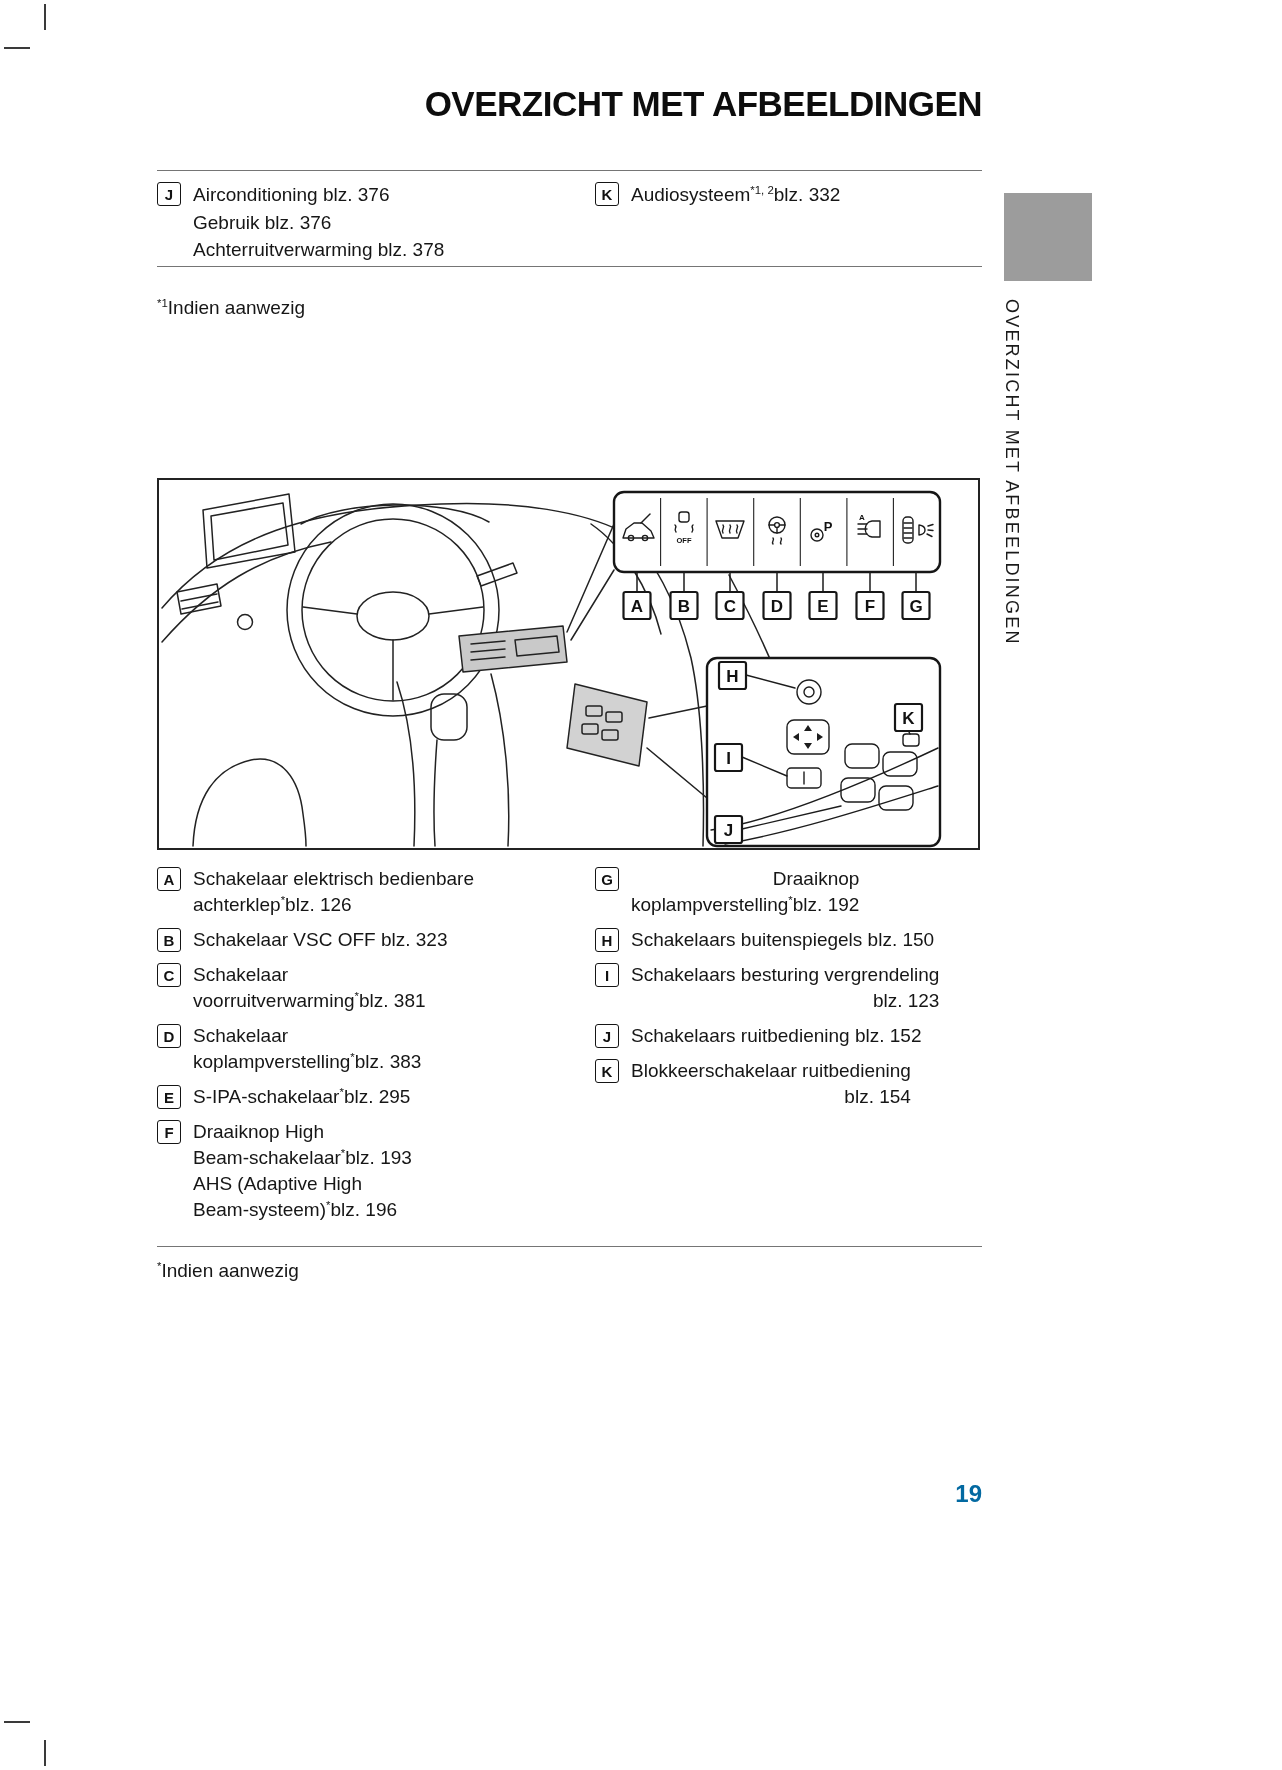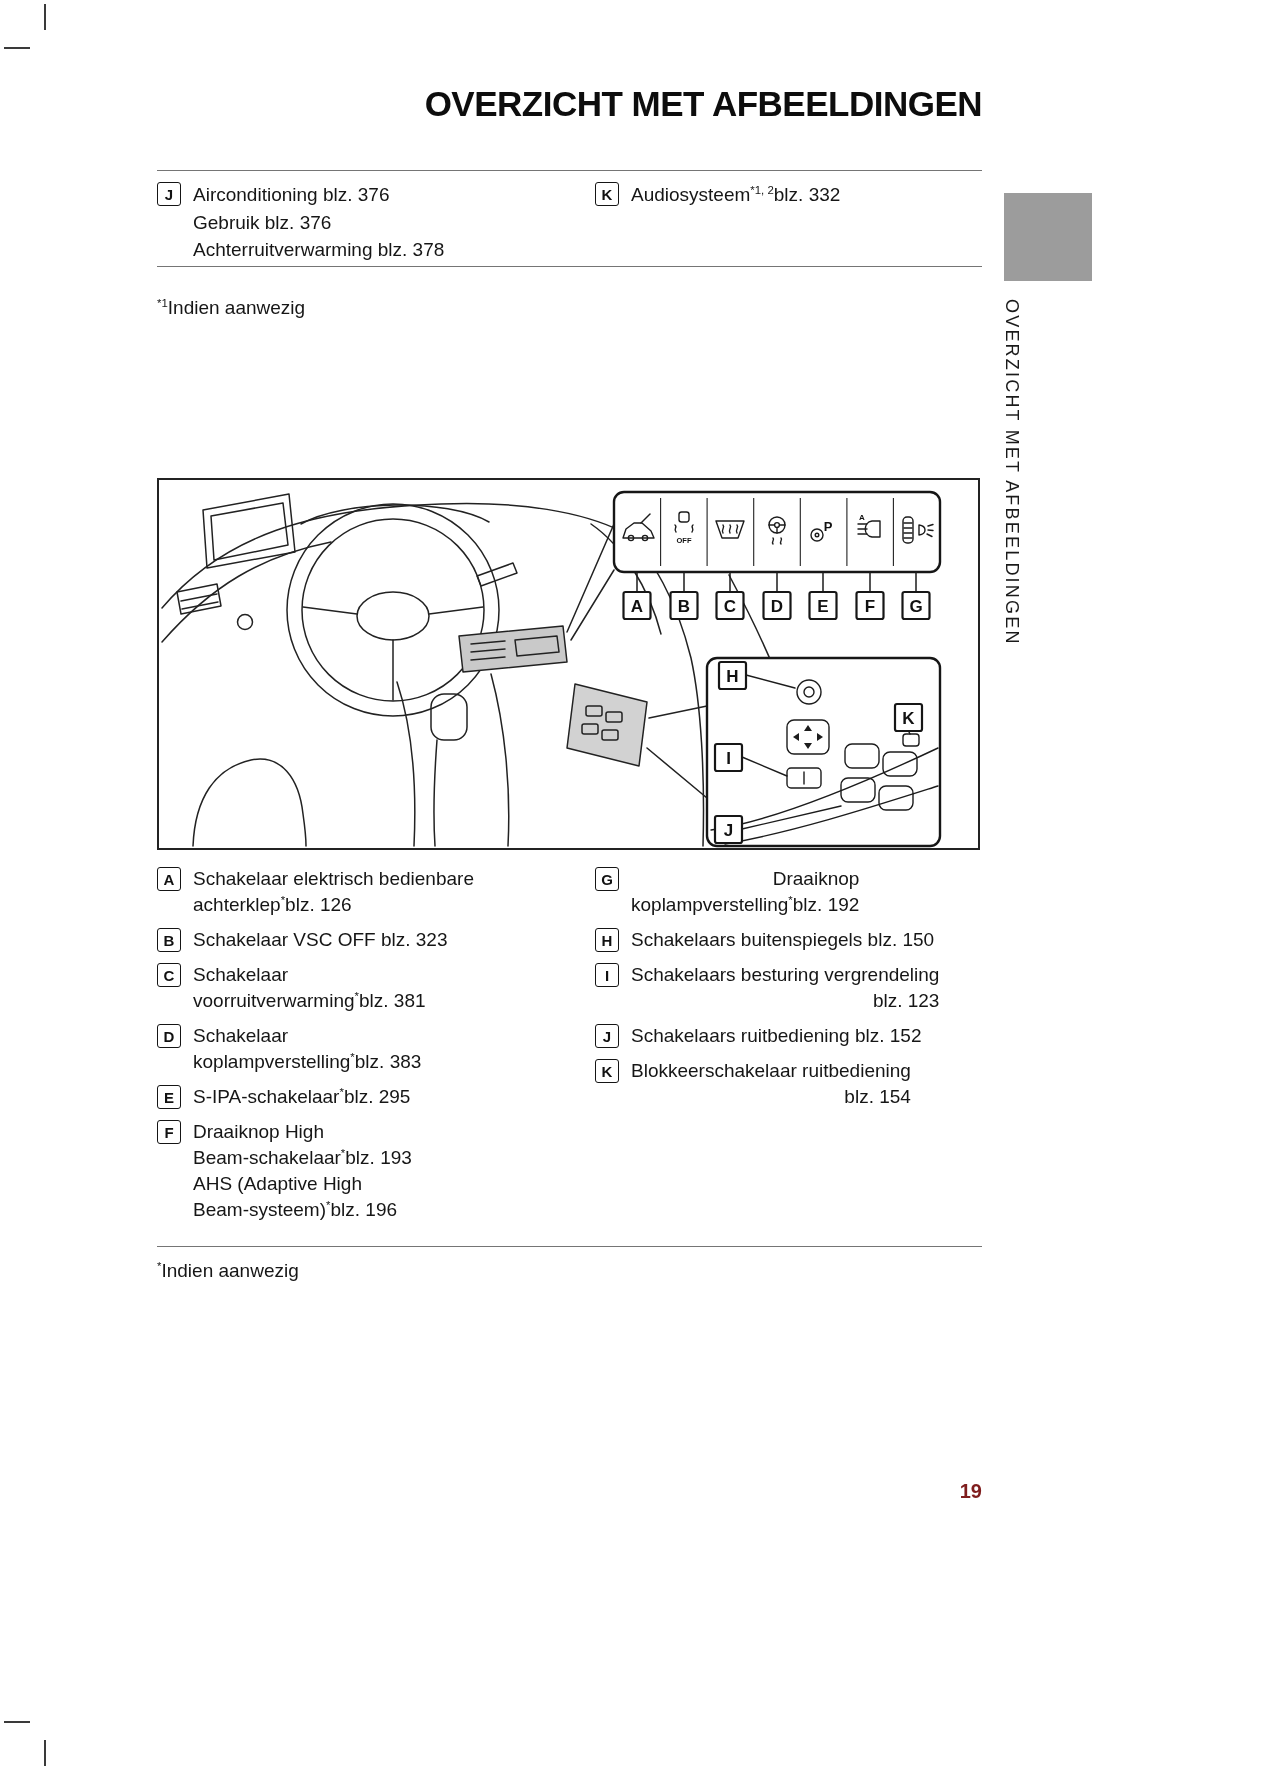--- a/index.html
+++ b/index.html
@@ -42,21 +42,21 @@
   }
   .diagram-box svg { display:block; width:100%; height:100%; }
 
   .legend { position:absolute; left:157px; top:866px; width:825px; display:flex; }
   .legend .col-left { width:438px; }
   .legend .col-right { flex:1; }
   .lentry { margin-bottom:9px; }
   .col-left .etext { max-width:320px; }
   .col-right .etext { max-width:345px;text-align:right; }
 
-  .page-number { position:absolute; top:1480px; left:157px; width:825px; text-align:right; font-size:20px; font-weight:700; color:#7f1d1d; }
+  .page-number { position:absolute; top:1480px; left:157px; width:825px; text-align:right; font-size:24px; font-weight:700; color:#0369a1; }
 
   .side-tab { position:absolute; left:1004px; top:193px; width:88px; height:88px; background:#9c9c9c; }
   .side-text {
     position:absolute; left:1001px; top:299px;
     writing-mode:vertical-rl; font-size:18px; letter-spacing:2.2px; color:#1a1a1a; white-space:nowrap;
   }
 </style>
 </head>
 <body>
 

